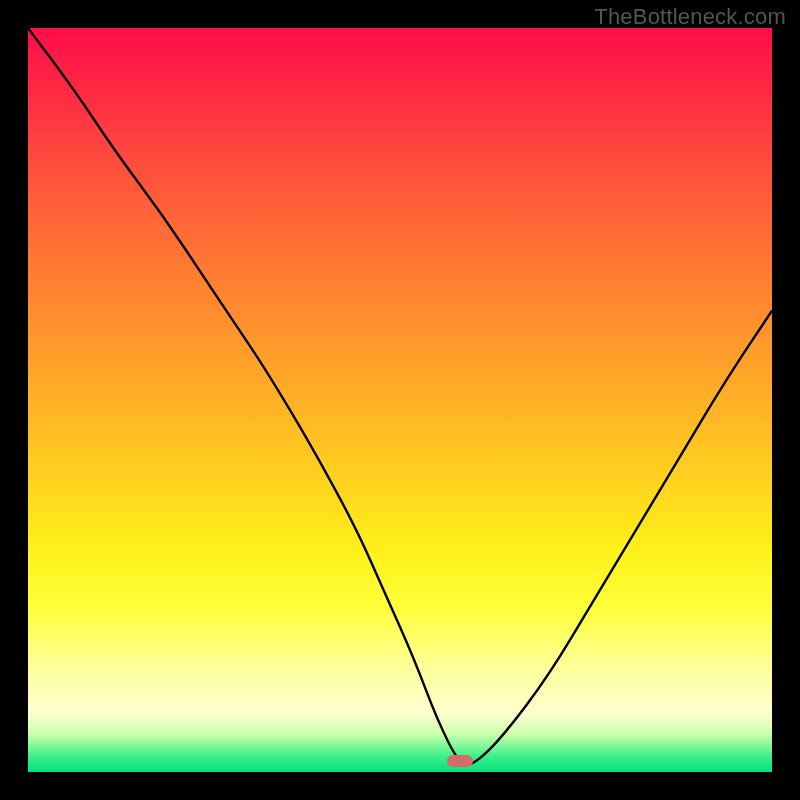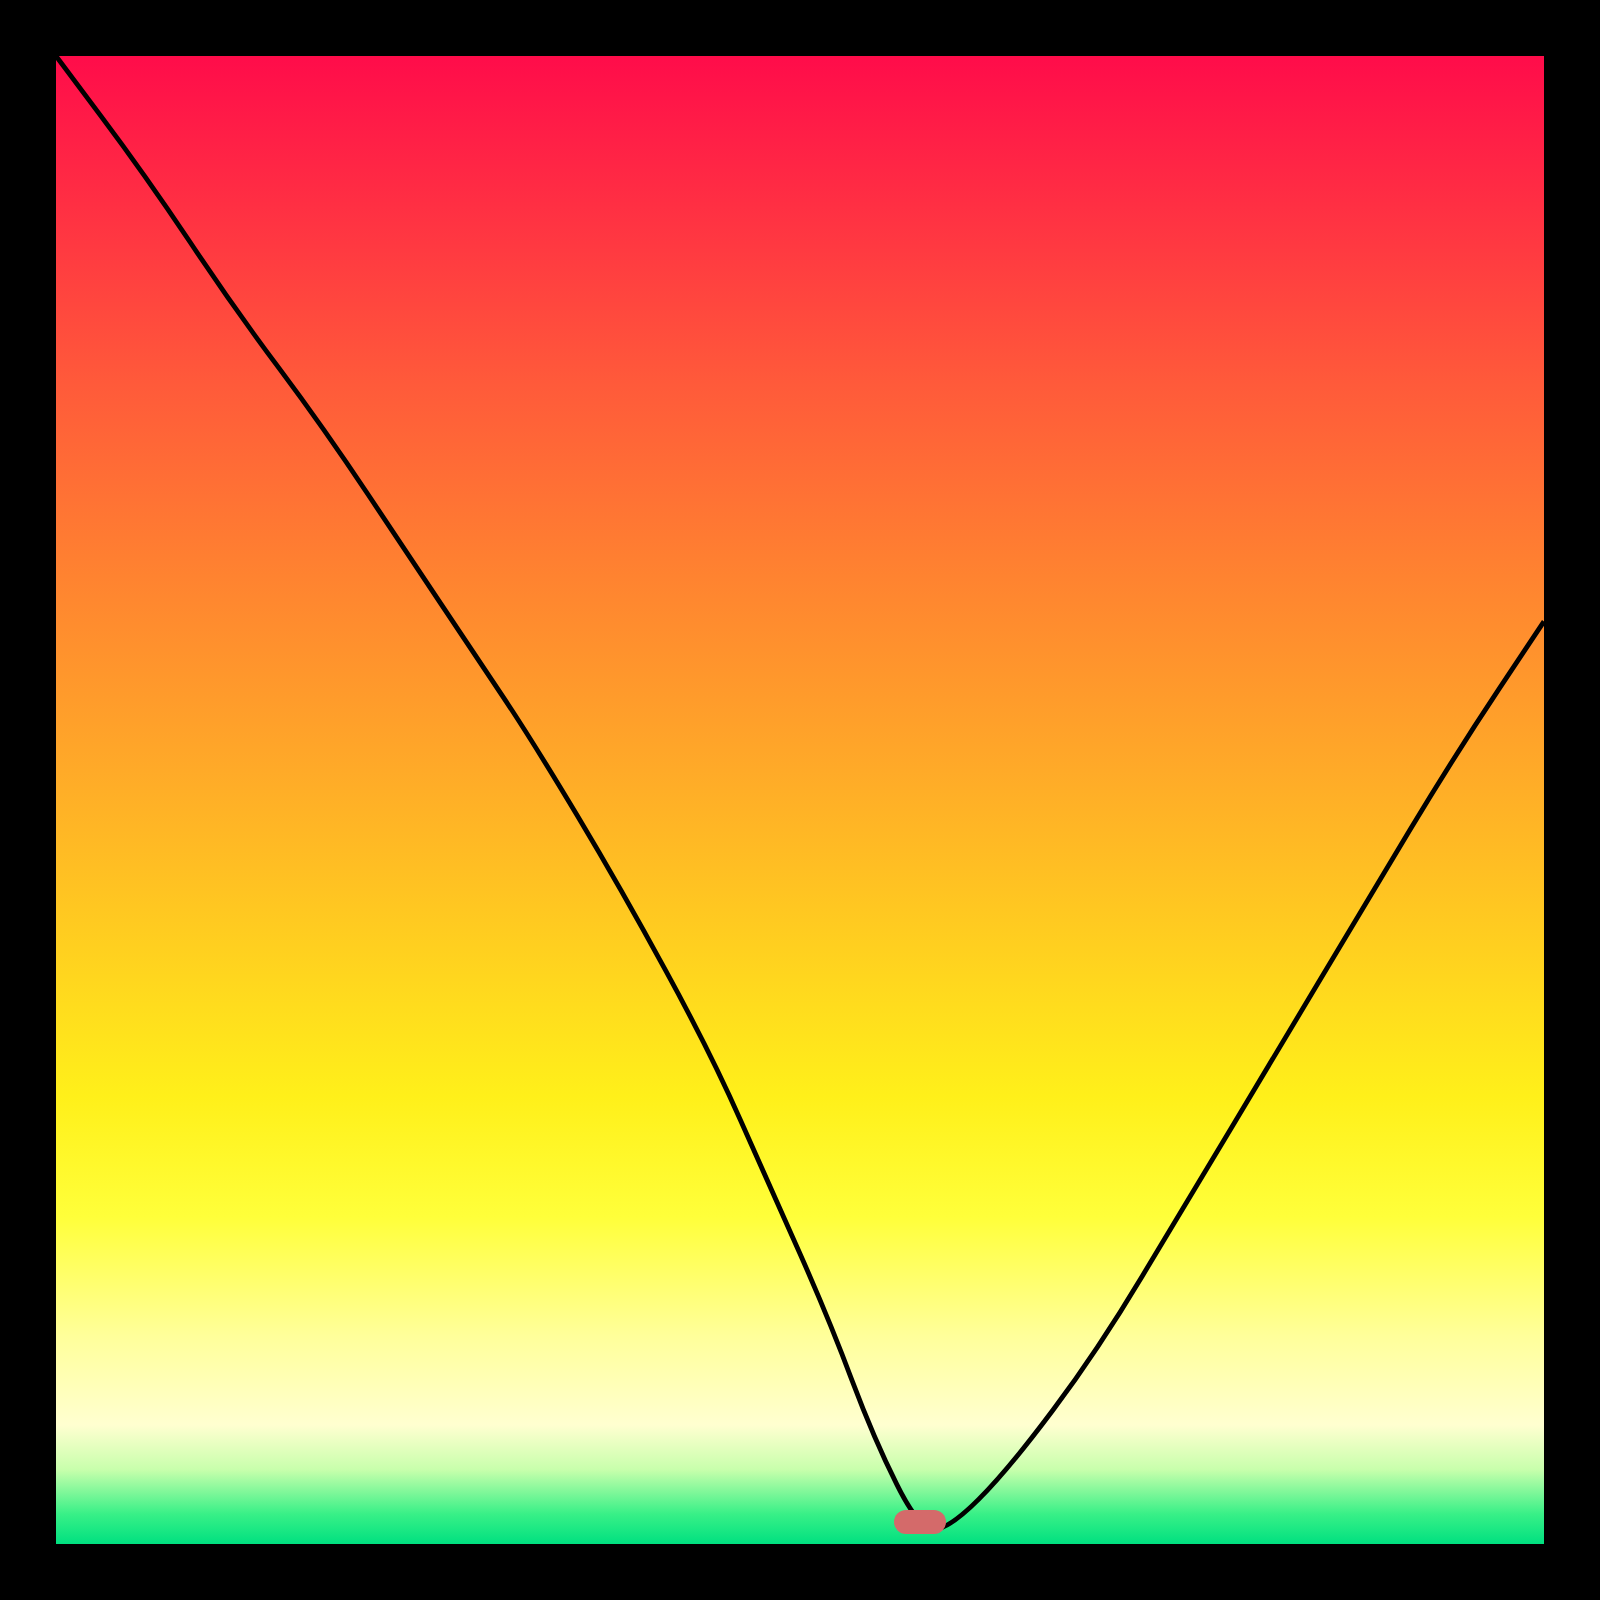--- a/index.html
+++ b/index.html
@@ -69,20 +69,21 @@
     border-radius: 6px;
     background: #d46a6a;
     transform: translate(-50%, -50%);
   }
 </style>
 </head>
 <body>
 
 <div class="frame">
 
+  <div class="watermark">TheBottleneck.com</div>
 
   <div class="plot">
 
     <div class="gradient"></div>
 
     <svg class="curve-svg" id="curve-svg" viewBox="0 0 744 744" preserveAspectRatio="none">
       <path id="curve-path" fill="none" stroke="#000" stroke-width="2.4" d="M 0.0 0.0 Q 0.0 0.0 22.3 29.8 Q 44.6 59.5 67.0 93.0 Q 89.3 126.5 111.6 156.2 Q 133.9 186.0 156.2 219.5 Q 178.6 253.0 193.4 275.3 Q 208.3 297.6 223.2 319.9 Q 238.1 342.2 260.4 379.4 Q 282.7 416.6 305.0 457.6 Q 327.4 498.5 342.2 532.0 Q 357.1 565.4 372.0 598.9 Q 386.9 632.4 398.0 662.2 Q 409.2 691.9 420.4 714.2 Q 431.5 736.6 439.0 736.6 Q 446.4 736.6 461.3 721.7 Q 476.2 706.8 498.5 677.0 Q 520.8 647.3 543.1 610.1 Q 565.4 572.9 587.8 535.7 Q 610.1 498.5 632.4 461.3 Q 654.7 424.1 677.0 386.9 Q 699.4 349.7 721.7 316.2 T 744.0 282.7"></path>
     </svg>
 
     <div class="marker" id="min-marker" style="left: 431.52px; top: 732.84px; background: rgb(212, 106, 106);"></div>

